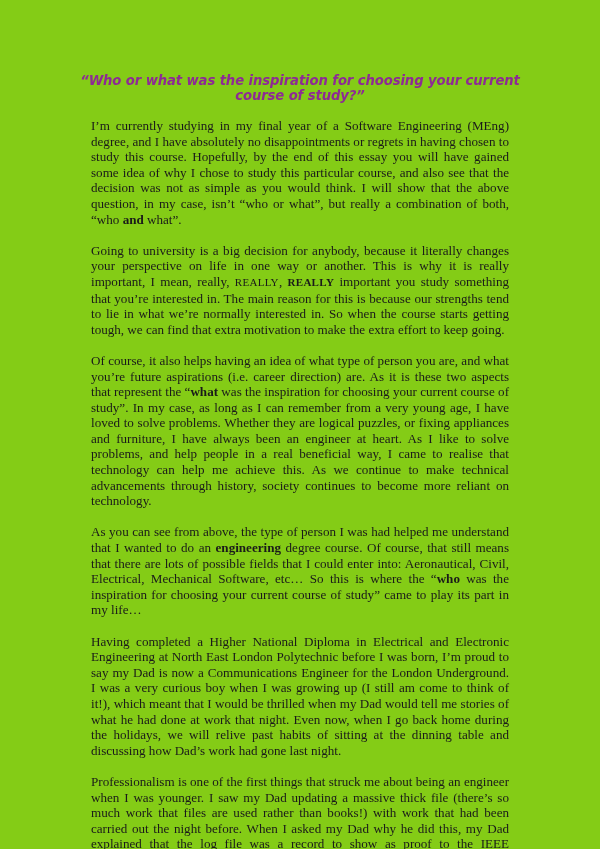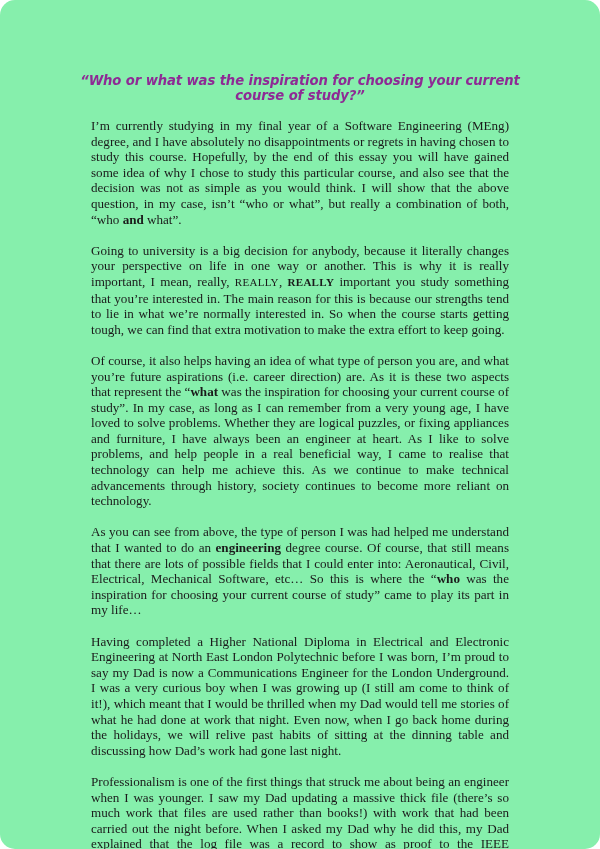--- a/index.html
+++ b/index.html
@@ -1,18 +1,18 @@
 <!DOCTYPE html>
 <html><head>
 <meta charset="utf-8">
 <style>
   html, body { margin: 0; padding: 0; background: #ffffff; }
   body { width: 600px; height: 849px; overflow: hidden; position: relative; }
   .page {
-    position: absolute; left: 0; top: 0; width: 600px; height: 849px; background: #86efac; border-radius: 15px;
+    position: absolute; left: 0; top: 0; width: 600px; height: 849px; background: #84cc16;
   }
   .title {
     position: absolute; left: 80px; top: 73px; width: 440px;
     text-align: center;
     font-family: "DejaVu Sans", sans-serif;
     font-weight: bold; font-style: italic;
     font-size: 13.2px; line-height: 15px;
     color: #8e2a95;
     letter-spacing: -0.1px;
   }

